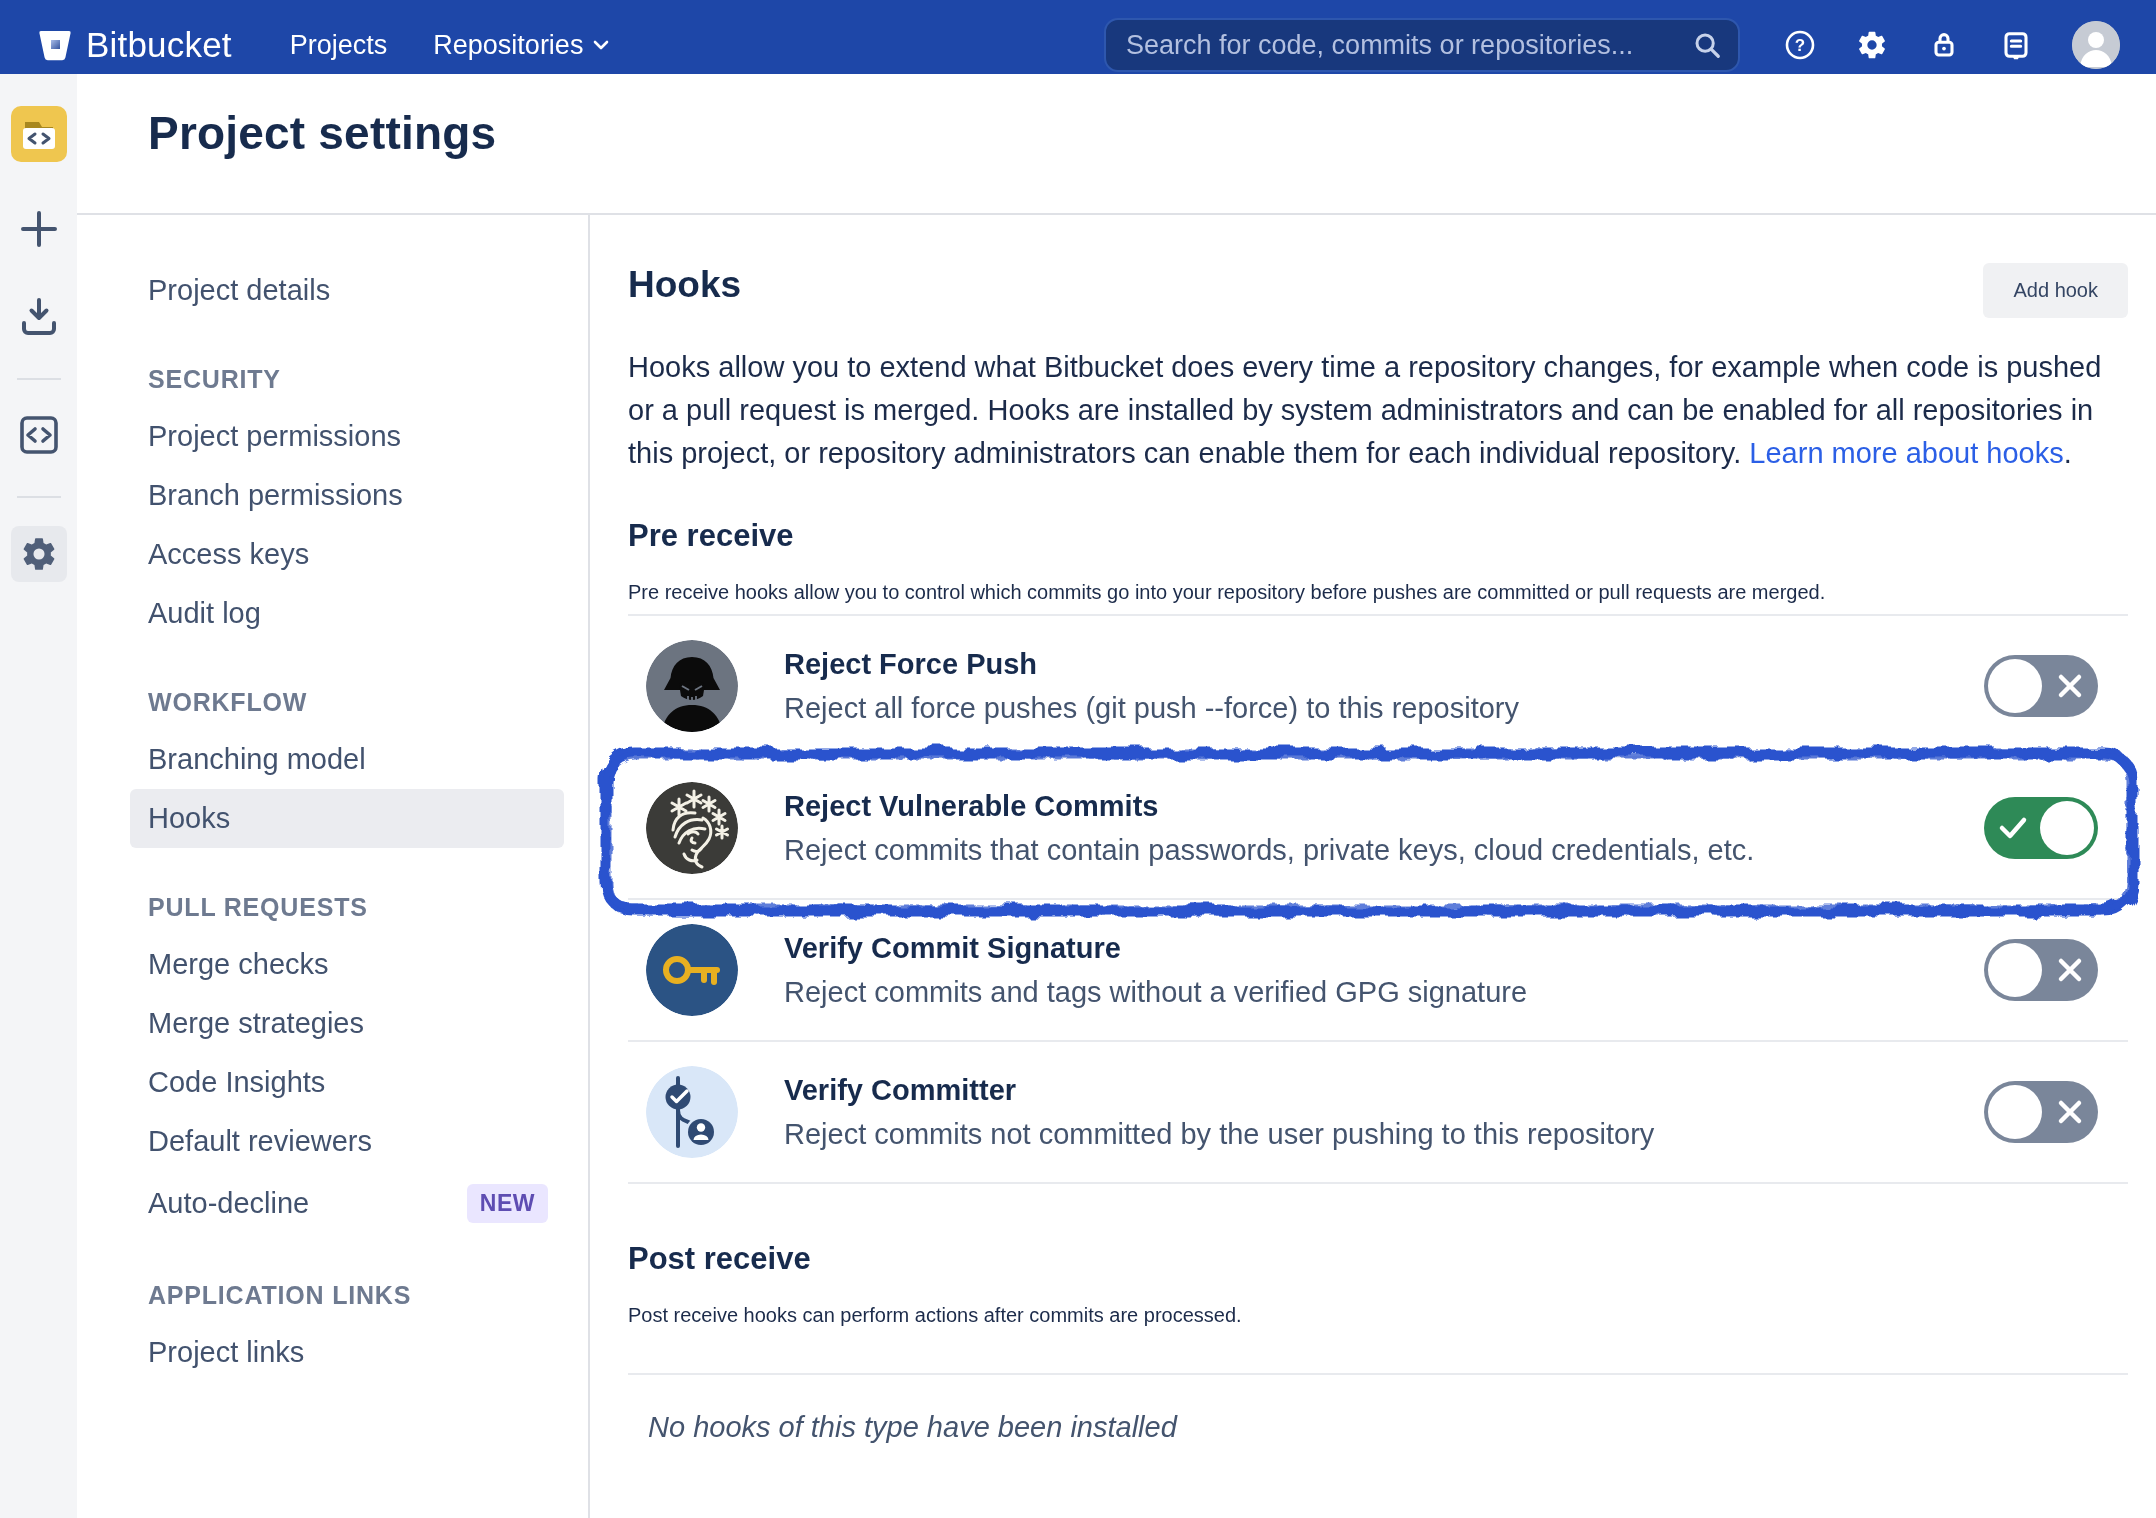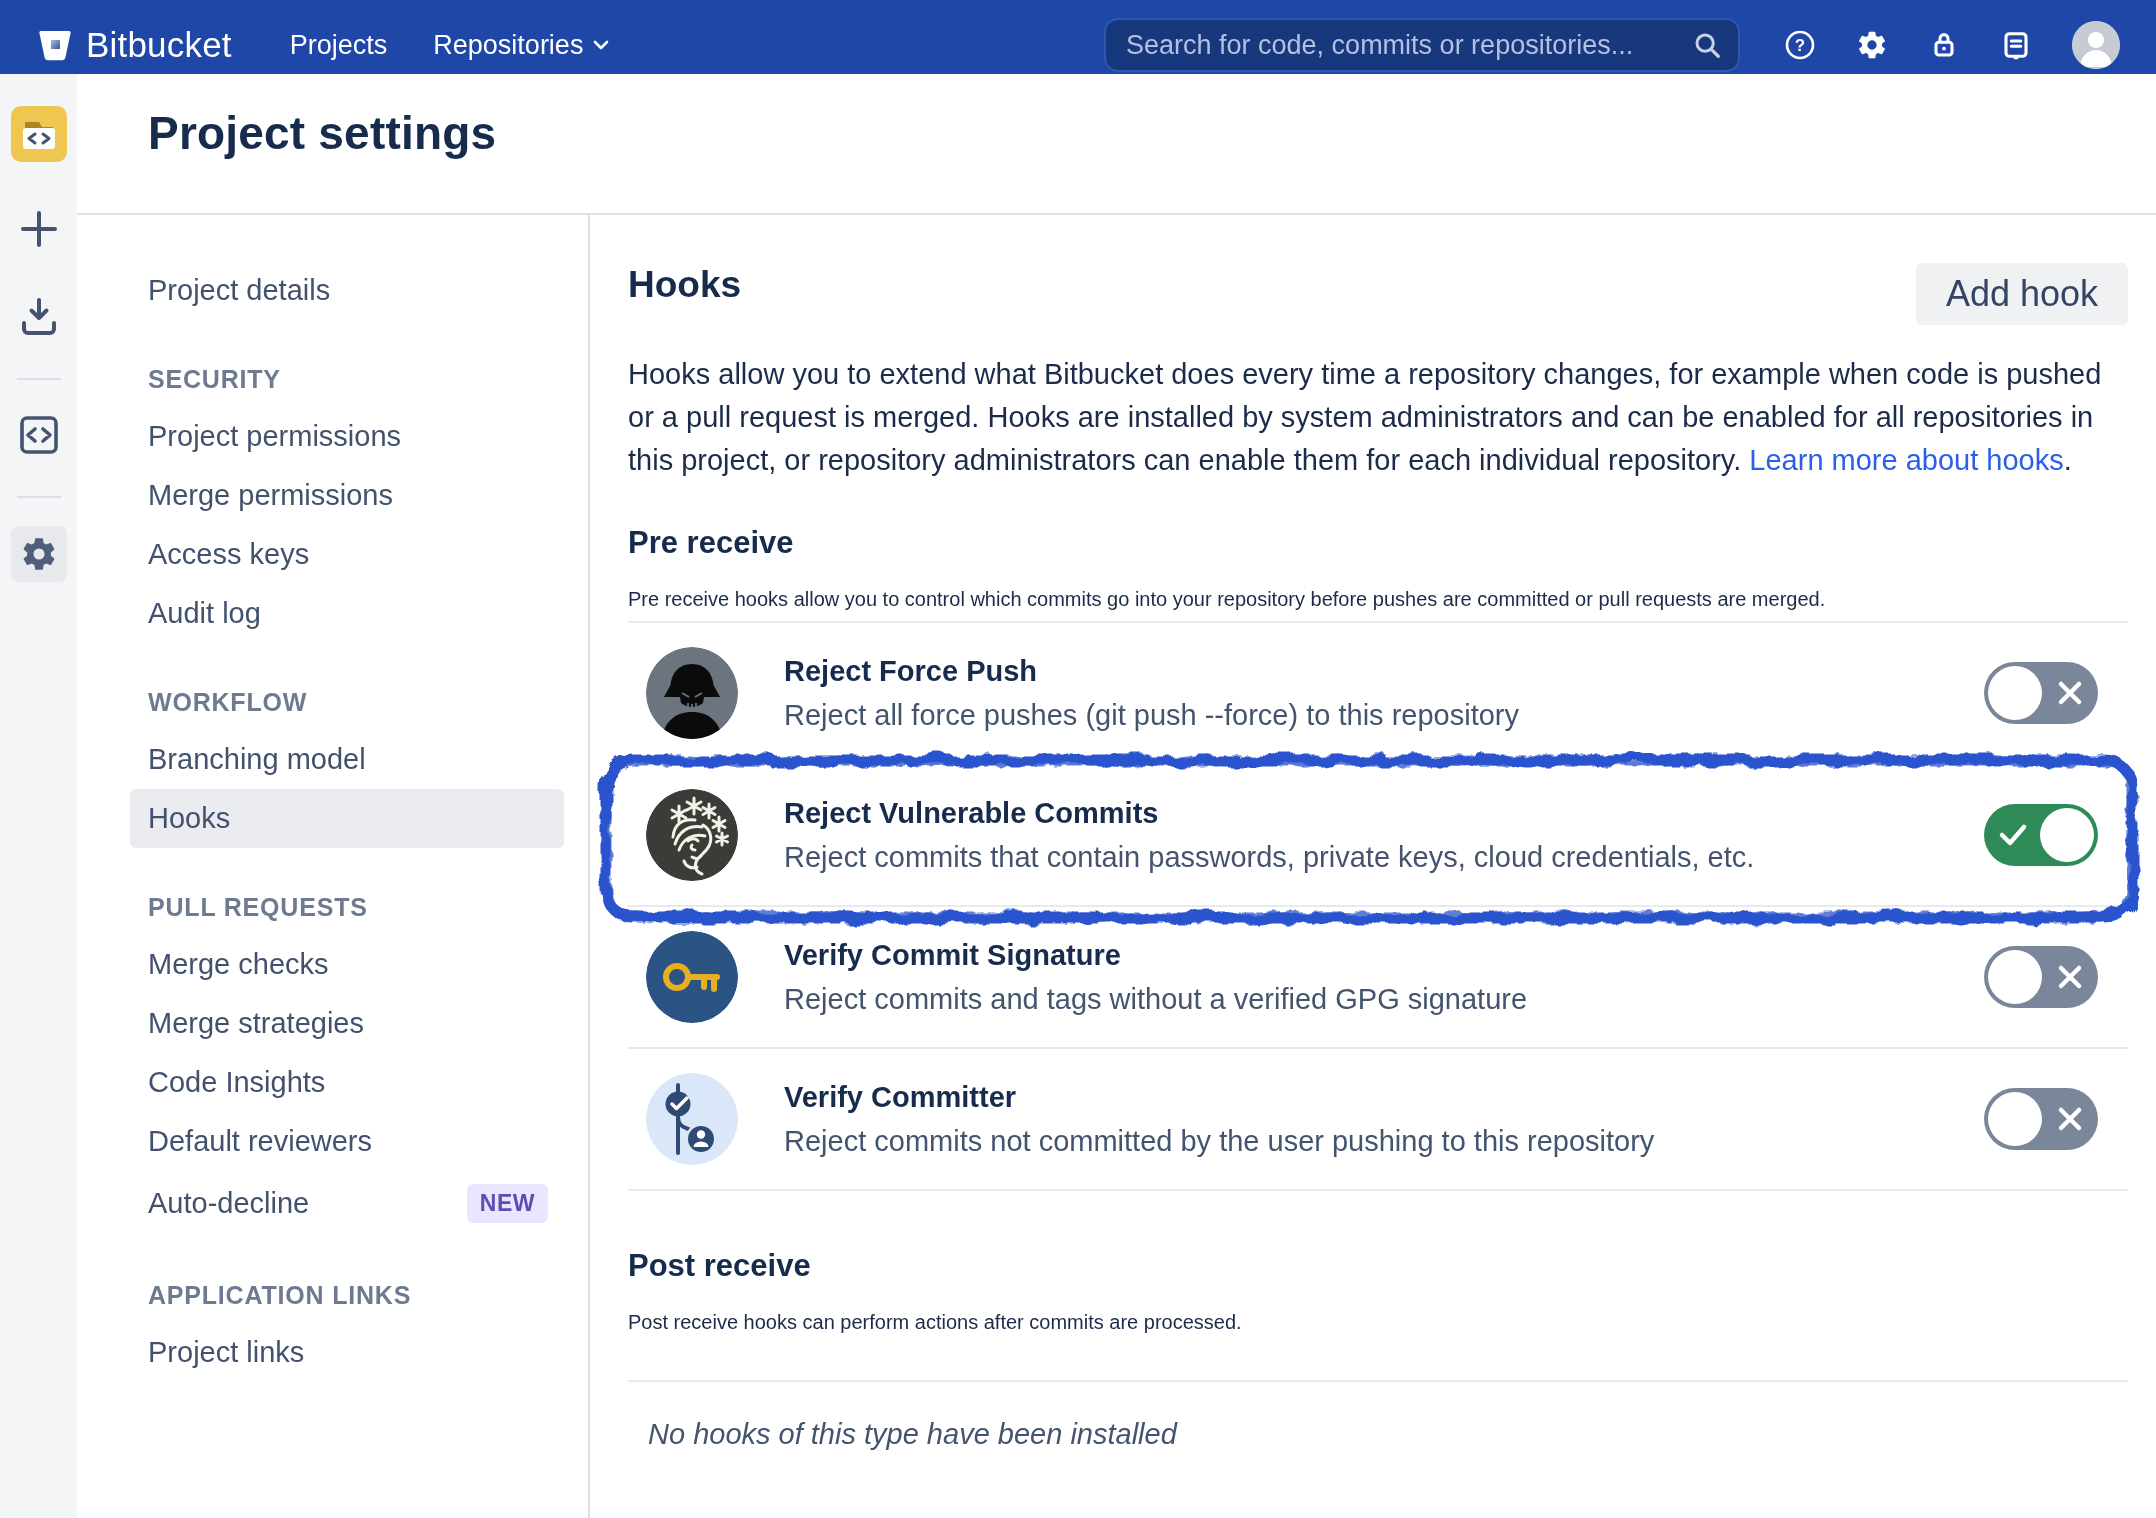--- a/index.html
+++ b/index.html
@@ -46,22 +46,22 @@
   .nav-item.selected { background:#EBECF0; border-radius:6px; margin-left:-18px; padding-left:18px; }
   .nav-section-title { margin-top:32px; padding:13px 0; font-size:25px; font-weight:700;
                        color:#6E7A90; letter-spacing:.8px; }
   .badge-new { background:#EAE6FF; color:#5E4DB2; font-size:23px; font-weight:700; letter-spacing:.5px;
                border-radius:6px; padding:6px 13px; margin-right:16px; }
 
   
   .content { position:absolute; left:590px; top:215px; right:0; bottom:0; padding:48px 28px 0 38px; overflow:hidden; }
   .content-head { display:flex; align-items:flex-start; justify-content:space-between; }
   .content-head h2 { font-size:37px; font-weight:600; color:#172B4D; line-height:44px; }
-  .btn-subtle { background:#F0F1F3; border:none; border-radius:6px; height:62px; padding:0 30px;
-                font-size:36px; color:#344563; font-family:inherit; }
+  .btn-subtle { background:#F0F1F3; border:none; border-radius:6px; height:55px; padding:0 30px;
+                font-size:20px; color:#344563; font-family:inherit; }
   .intro { margin-top:28px; font-size:29px; line-height:43px; color:#1C2B4A; }
   a.link { color:#2B5FE6; text-decoration:none; }
   h3.section { margin-top:42px; font-size:31px; font-weight:700; line-height:38px; color:#172B4D; }
   .section-desc { margin-top:16px; font-size:20px; line-height:43px; color:#1C2B4A; }
 
   .hook-list { border-top:2px solid #E8EAEE; }
   .hook-row { position:relative; display:flex; align-items:center; padding:24px 0 24px 18px;
               border-bottom:2px solid #E8EAEE; }
   .hook-avatar { width:92px; height:92px; flex:0 0 92px; border-radius:50%; overflow:hidden; margin-right:46px; }
   .hook-texts { display:flex; flex-direction:column; gap:11px; }
@@ -198,21 +198,21 @@
   <nav class="sidenav" data-interactable="false">
     <div class="nav-item" data-interactable="true">
       <span data-interactable="false">Project details</span>
     </div>
 
     <div class="nav-section-title" data-interactable="false">SECURITY</div>
     <div class="nav-item" data-interactable="true">
         <span data-interactable="false">Project permissions</span>
       </div>
     <div class="nav-item" data-interactable="true">
-        <span data-interactable="false">Merge permissions</span>
+        <span data-interactable="false">Branch permissions</span>
       </div>
     <div class="nav-item" data-interactable="true">
         <span data-interactable="false">Access keys</span>
       </div>
     <div class="nav-item" data-interactable="true">
         <span data-interactable="false">Audit log</span>
       </div>
 
     <div class="nav-section-title" data-interactable="false">WORKFLOW</div>
     <div class="nav-item" data-interactable="true">

